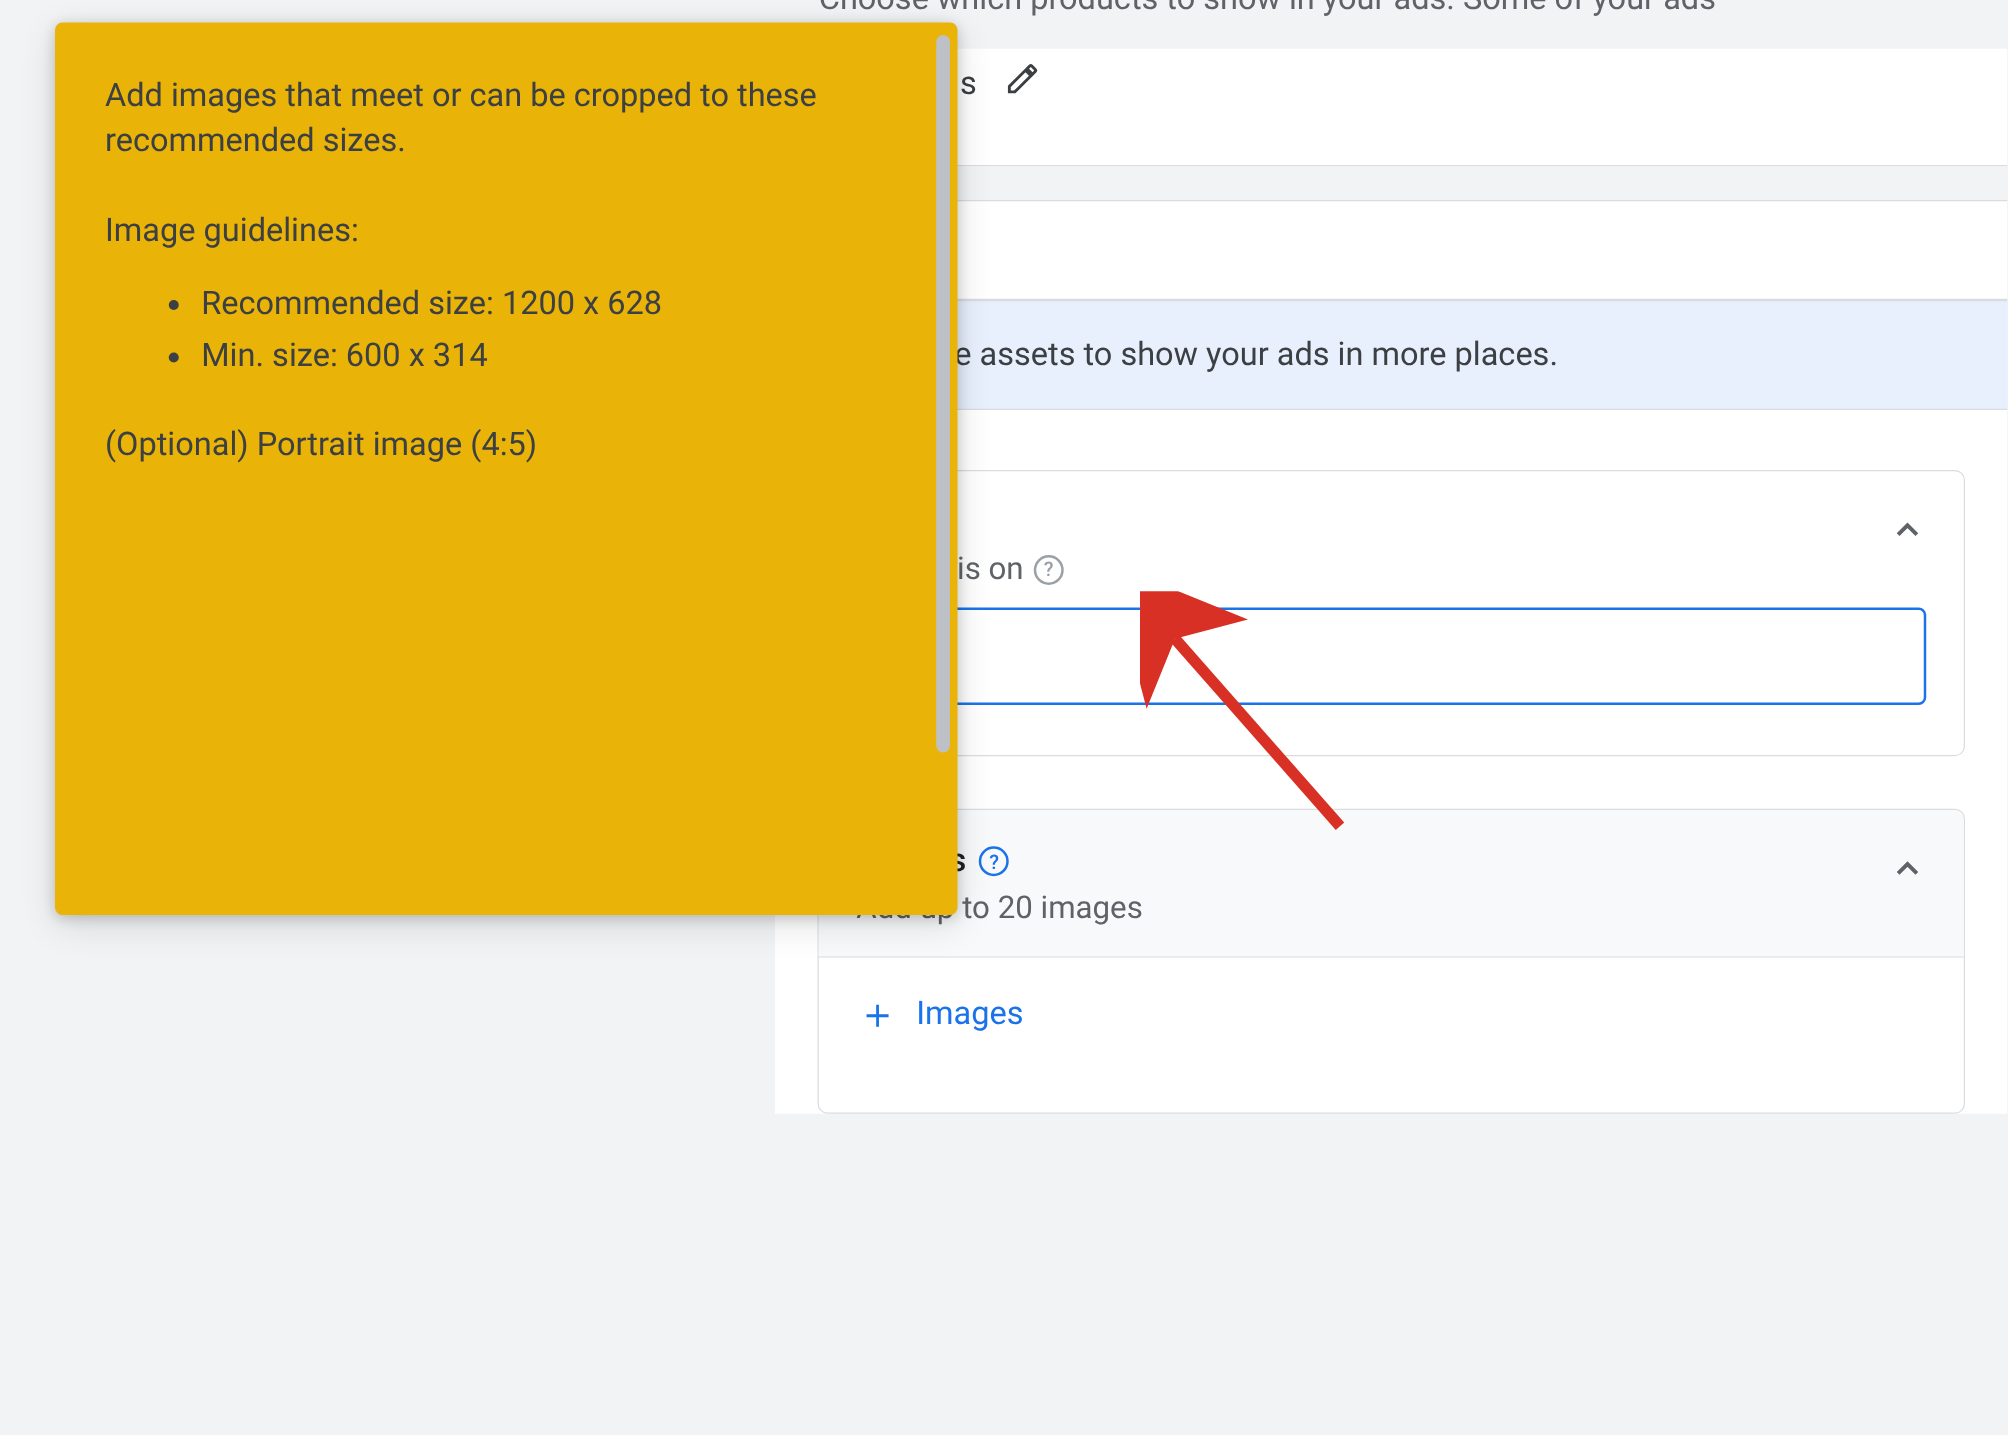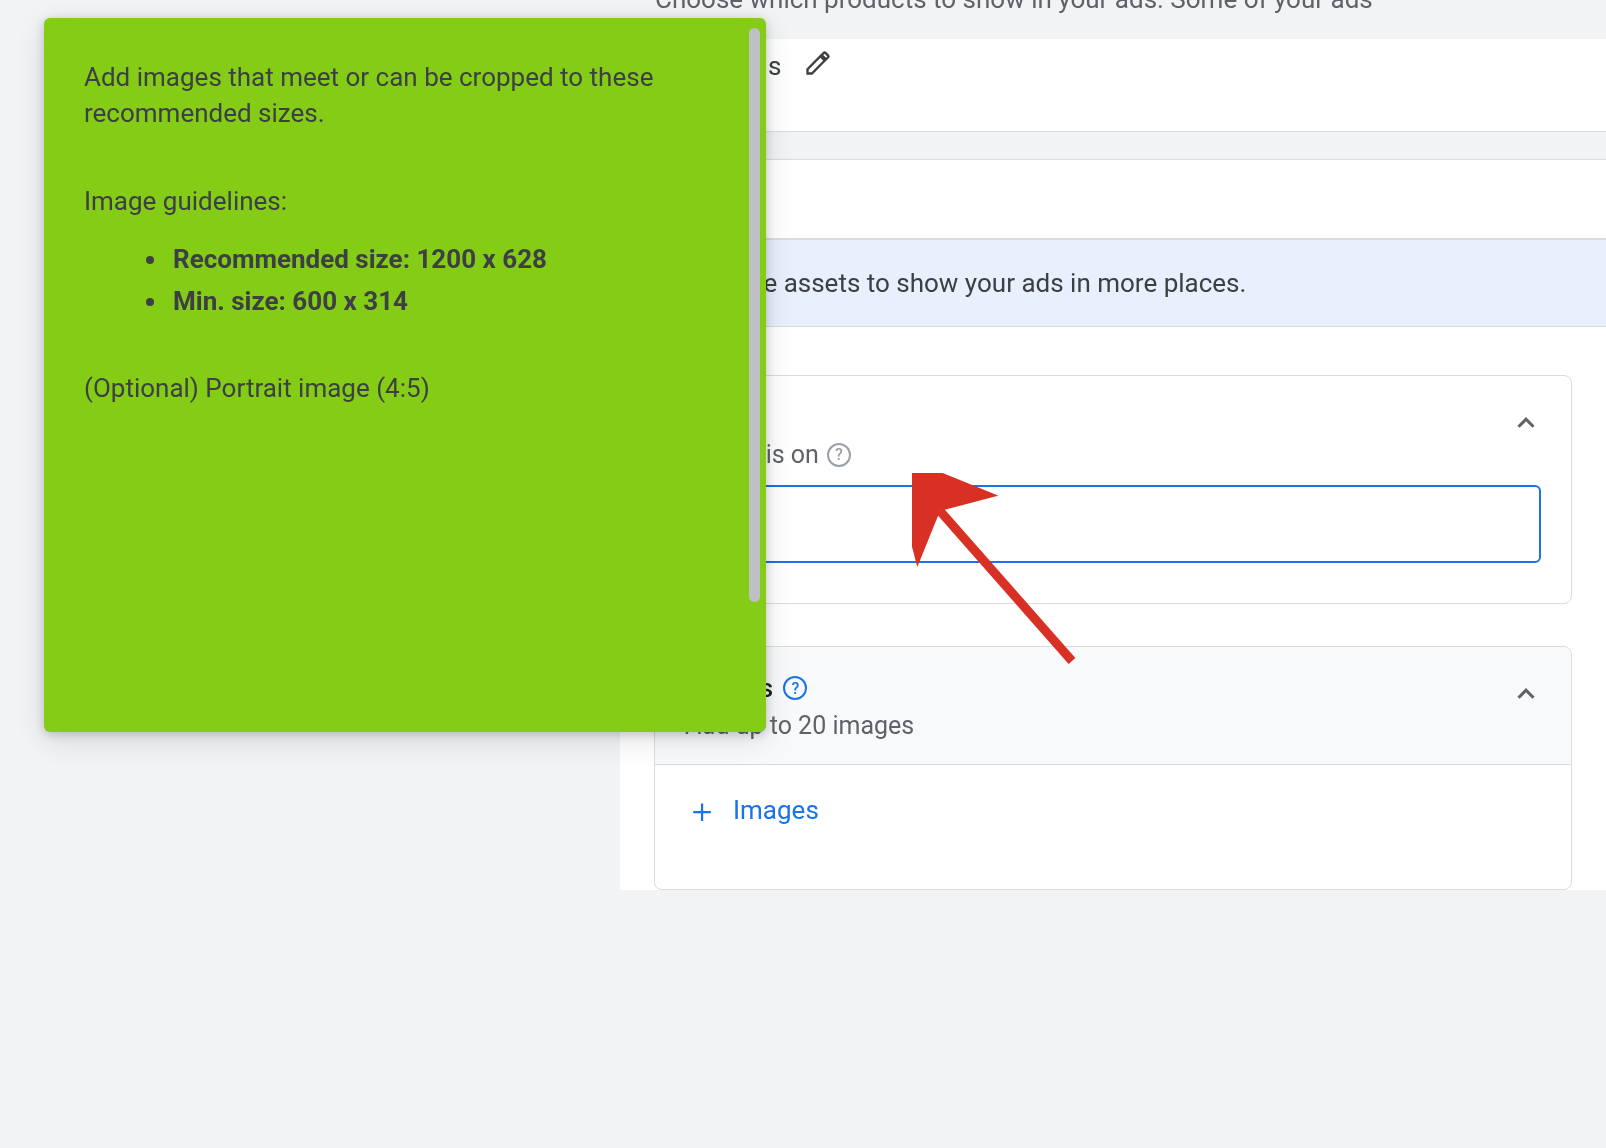--- a/index.html
+++ b/index.html
@@ -167,48 +167,47 @@
     padding-bottom: 24px;
   }
 
   
   .tooltip {
     position: absolute;
     left: 44px;
     top: 18px;
     width: 722px;
     height: 714px;
-    background: #84cc16;
+    background: #eab308;
     border-radius: 6px;
     box-shadow: 0 2px 10px rgba(0,0,0,.18), 0 8px 30px rgba(0,0,0,.12);
     padding: 42px 40px 0 40px;
     overflow: hidden;
     font-size: 26px;
     color: #3c4043;
     line-height: 1.38;
   }
   .tooltip-scroll {
     position: absolute;
     right: 6px;
     top: 10px;
     width: 11px;
     bottom: 130px;
     background: #bdc1c6;
     border-radius: 6px;
   }
   .tooltip p { margin: 0 0 0 0; }
-  .tooltip .section { margin-top: 52px; }
+  .tooltip .section { margin-top: 36px; }
   .tooltip ul {
     margin: 22px 0 36px 0;
     padding-left: 70px;
   }
   .tooltip ul li {
-    margin: 6px 15px;
+    margin: 6px 3px;
     padding-left: 4px;
-    font-weight: bold;
   }
 
   
   .arrow-svg {
     position: absolute;
     left: 912px;
     top: 473px;
     pointer-events: none;
   }
 </style>

